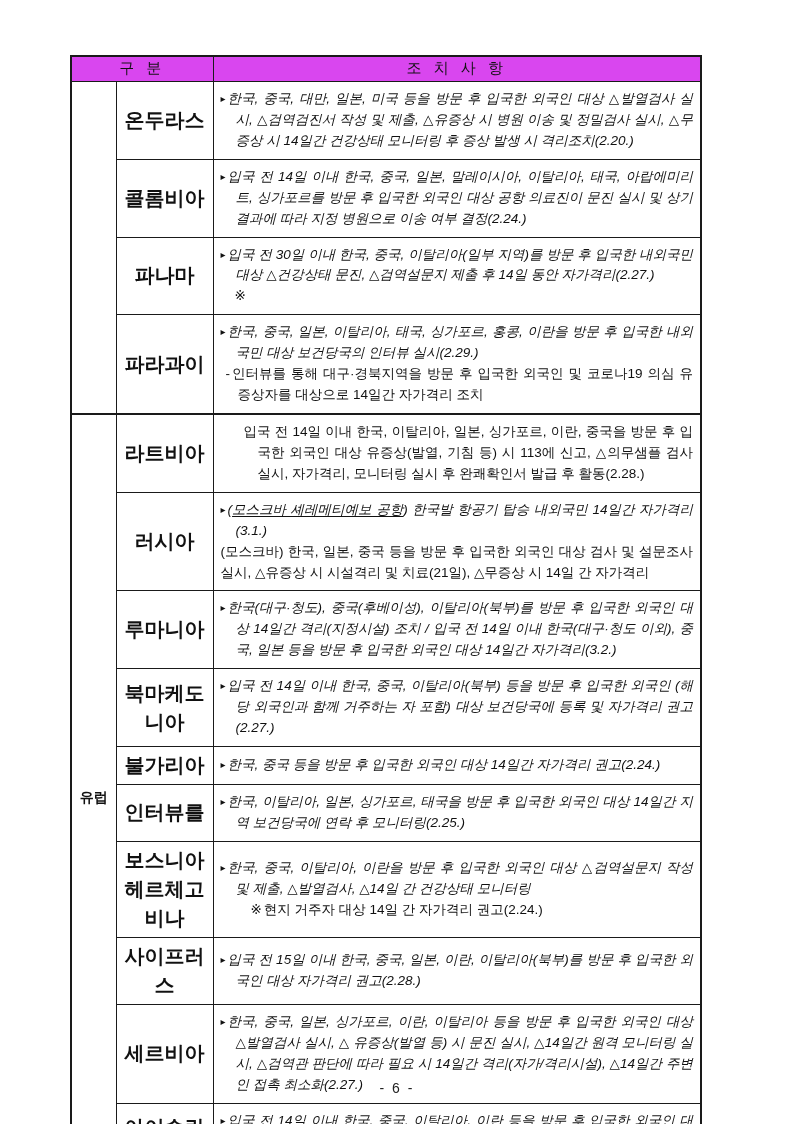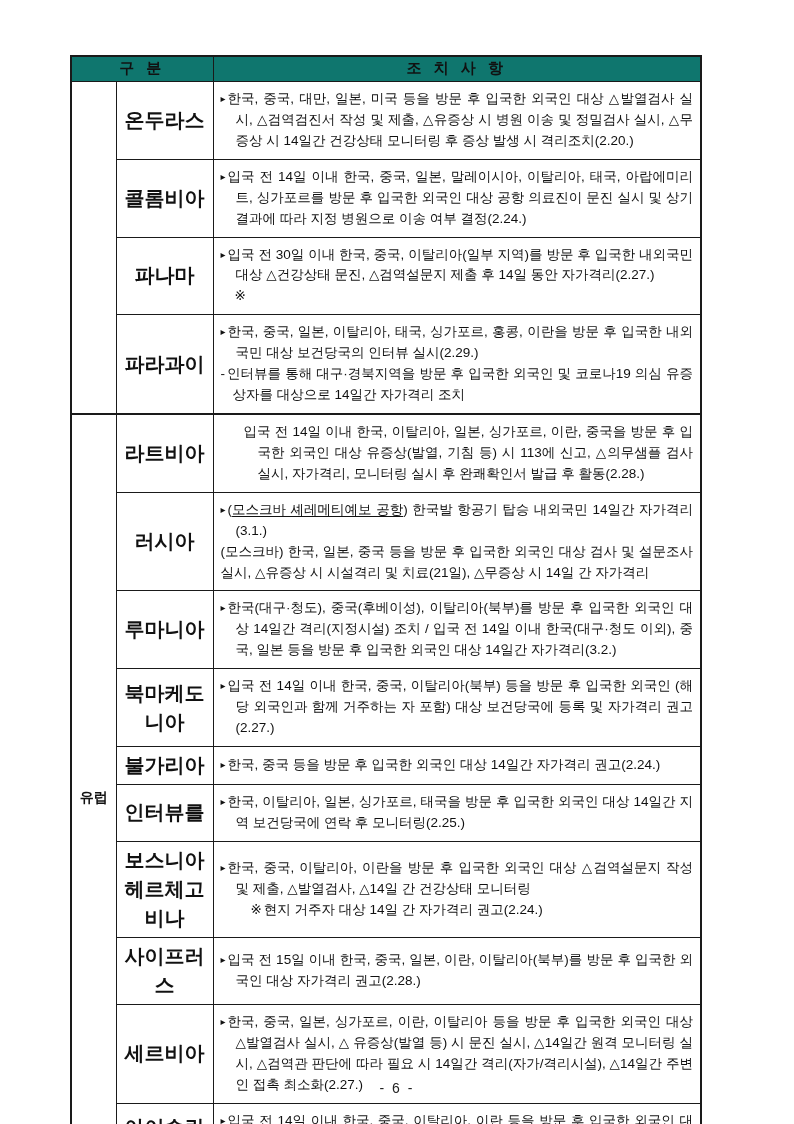--- a/index.html
+++ b/index.html
@@ -15,44 +15,44 @@
   table.gov-table{
     position:absolute;left:70px;top:55px;width:630px;
     border-collapse:collapse;table-layout:fixed;
     border:2px solid #1a1a1a;
   }
   col.c-region{width:45px;}
   col.c-country{width:97px;}
   col.c-measures{width:488px;}
   .gov-table th,.gov-table td{border:1px solid #1a1a1a;}
   thead th{
-    background:#0f766e;
-    font-weight:bold;font-size:15px;letter-spacing:4px;
+    background:#d946ef;
+    font-weight:normal;font-size:15px;letter-spacing:4px;
     padding:2px 0 3px 0;text-align:center;
     border-bottom:3px solid #1a1a1a;
     margin-top:19px;
   }
   td.region-cell{
     font-weight:bold;font-size:14px;text-align:center;vertical-align:middle;
     padding:2px;
   }
   td.country-cell{
     font-weight:bold;font-size:20px;text-align:center;vertical-align:middle;
     padding:4px 3px;line-height:1.45;
   }
   td.measures-cell{
     font-size:13.5px;line-height:1.55;
     padding:7px 7px;vertical-align:middle;text-align:justify;
   }
   tr.group-start td{border-top:2px solid #1a1a1a;}
   .para{margin:0;}
-  .p-bullet{padding-left:15px;text-indent:-15px;}
+  .p-bullet{padding-left:15px;text-indent:-15px;font-style:italic;}
   .p-hangplain{padding-left:14px;text-indent:-14px;margin-left:23px;}
   .p-plain{}
-  .p-dash{padding-left:12px;text-indent:-12px;}
+  .p-dash{margin-left:5px;padding-left:12px;text-indent:-12px;}
   .p-note{margin-left:30px;padding-left:18px;text-indent:-18px;}
   .p-mark{margin-left:14px;}
   .marker{margin-right:2px;}
   .marker-bullet{font-size:10px;vertical-align:1px;}
   u{text-underline-offset:2px;}
   .page-number{
     position:absolute;left:0;top:1080px;width:794px;
     text-align:center;font-size:14px;letter-spacing:2px;color:#222;
   }
 </style>

